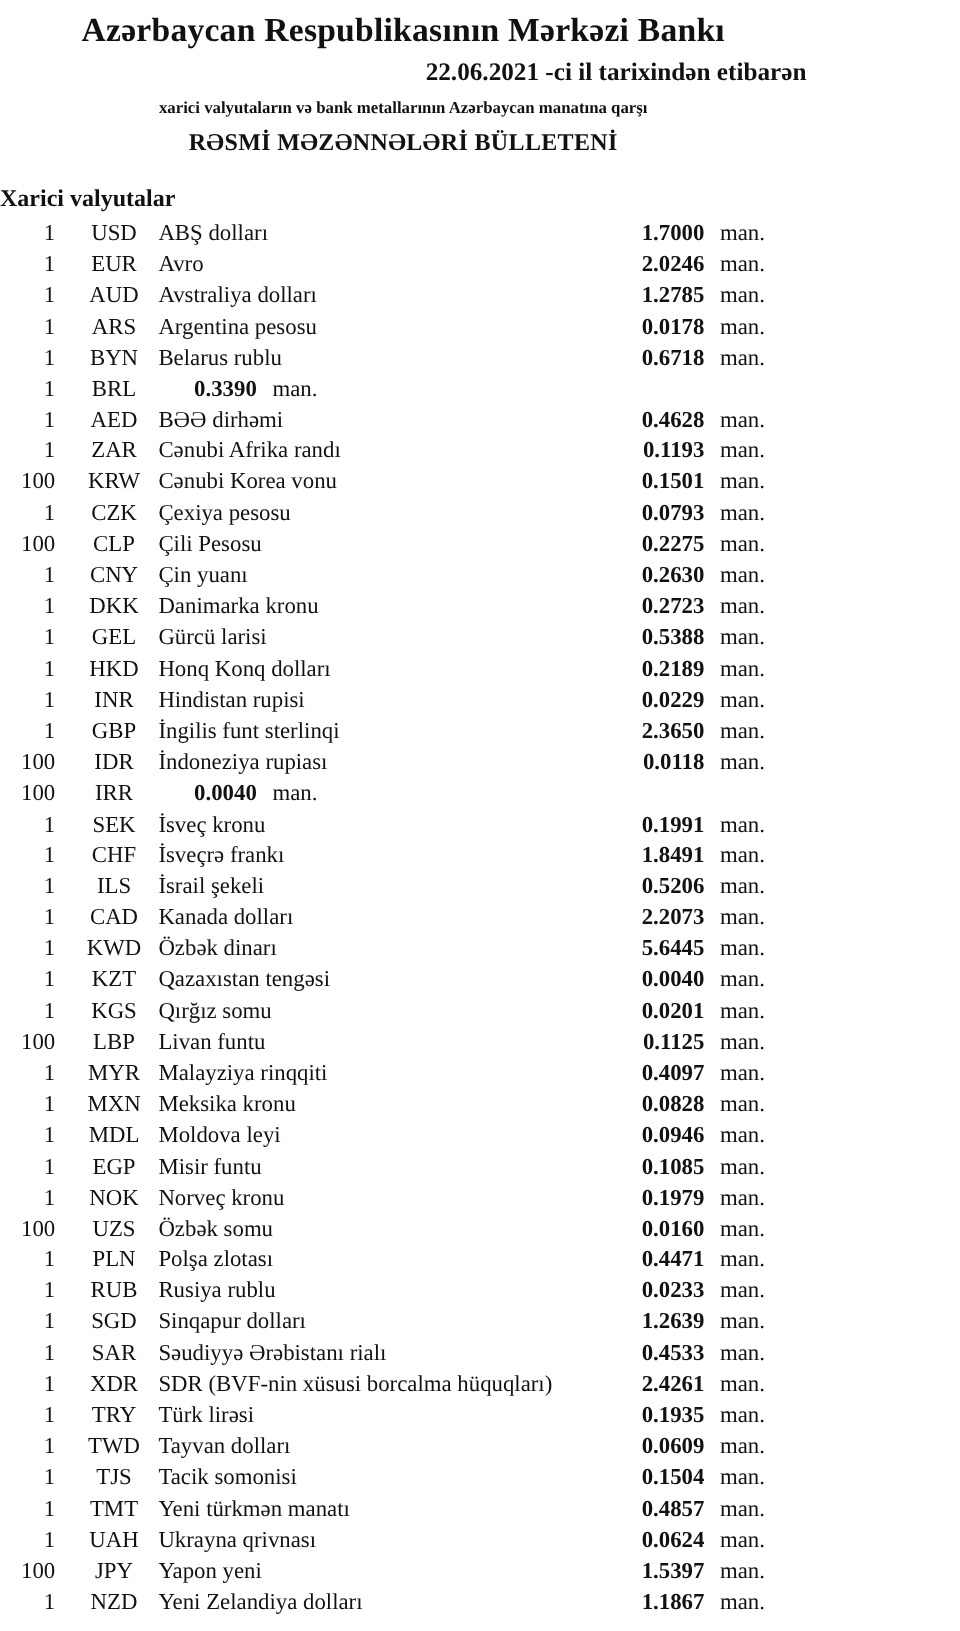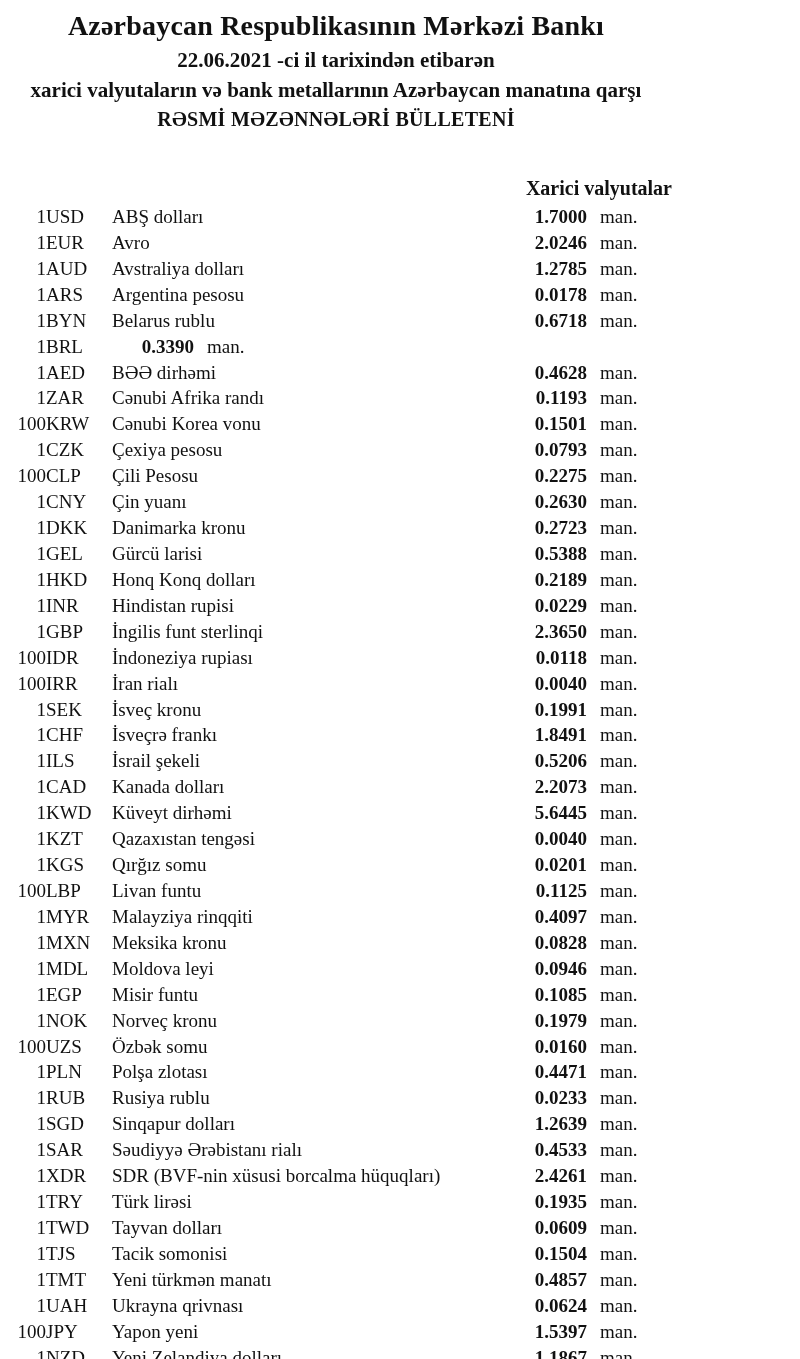--- a/index.html
+++ b/index.html
@@ -28,59 +28,62 @@
     font-weight: bold;
     padding-top: 9px;
     line-height: 34px;
     letter-spacing: 0.2px;
   }
   .date-line {
     font-size: 21px;
     font-weight: bold;
     margin-top: 5px;
     line-height: 25px;
+    text-align: right;
   }
   .subtitle {
-    font-size: 21px;
+    font-size: 14px;
     font-weight: bold;
     margin-top: 5px;
     line-height: 25px;
   }
   .bulletin-title {
     font-size: 20px;
     font-weight: bold;
     margin-top: 4px;
     line-height: 25px;
     letter-spacing: 0.3px;
   }
   .section-title {
     font-size: 20px;
     font-weight: bold;
-    text-align: right;
-    margin-top: 44px;
+    text-align: left;
+    margin-top: 22px;
     line-height: 24px;
   }
   .rates-table {
     margin-top: 4px;
   }
   .row {
     display: flex;
     align-items: baseline;
     height: 25.93px;
     line-height: 25.93px;
     font-size: 19px;
   }
   .qty {
     width: 46px;
     text-align: right;
     flex: 0 0 auto;
   }
   .code {
     width: 58px;
+    text-align: center;
     flex: 0 0 auto;
+    margin-left: 20px;
   }
   .name {
     flex: 1 1 auto;
     padding-left: 8px;
     white-space: nowrap;
     overflow: hidden;
     font-family: Liberation Serif, serif;
   }
   .rate {
     width: 90px;
@@ -250,21 +253,20 @@
     <span class="qty">100</span>
     <span class="code">IDR</span>
     <span class="name">İndoneziya rupiası</span>
     <span class="rate">0.0118</span>
     <span class="unit">man.</span>
   </div>
 
   <div class="row">
     <span class="qty">100</span>
     <span class="code">IRR</span>
-    <span class="name">İran rialı</span>
     <span class="rate">0.0040</span>
     <span class="unit">man.</span>
   </div>
 
   <div class="row">
     <span class="qty">1</span>
     <span class="code">SEK</span>
     <span class="name">İsveç kronu</span>
     <span class="rate">0.1991</span>
     <span class="unit">man.</span>
@@ -290,21 +292,21 @@
     <span class="qty">1</span>
     <span class="code">CAD</span>
     <span class="name">Kanada dolları</span>
     <span class="rate">2.2073</span>
     <span class="unit">man.</span>
   </div>
 
   <div class="row">
     <span class="qty">1</span>
     <span class="code">KWD</span>
-    <span class="name">Küveyt dirhəmi</span>
+    <span class="name">Özbək dinarı</span>
     <span class="rate">5.6445</span>
     <span class="unit">man.</span>
   </div>
 
   <div class="row">
     <span class="qty">1</span>
     <span class="code">KZT</span>
     <span class="name">Qazaxıstan tengəsi</span>
     <span class="rate">0.0040</span>
     <span class="unit">man.</span>

